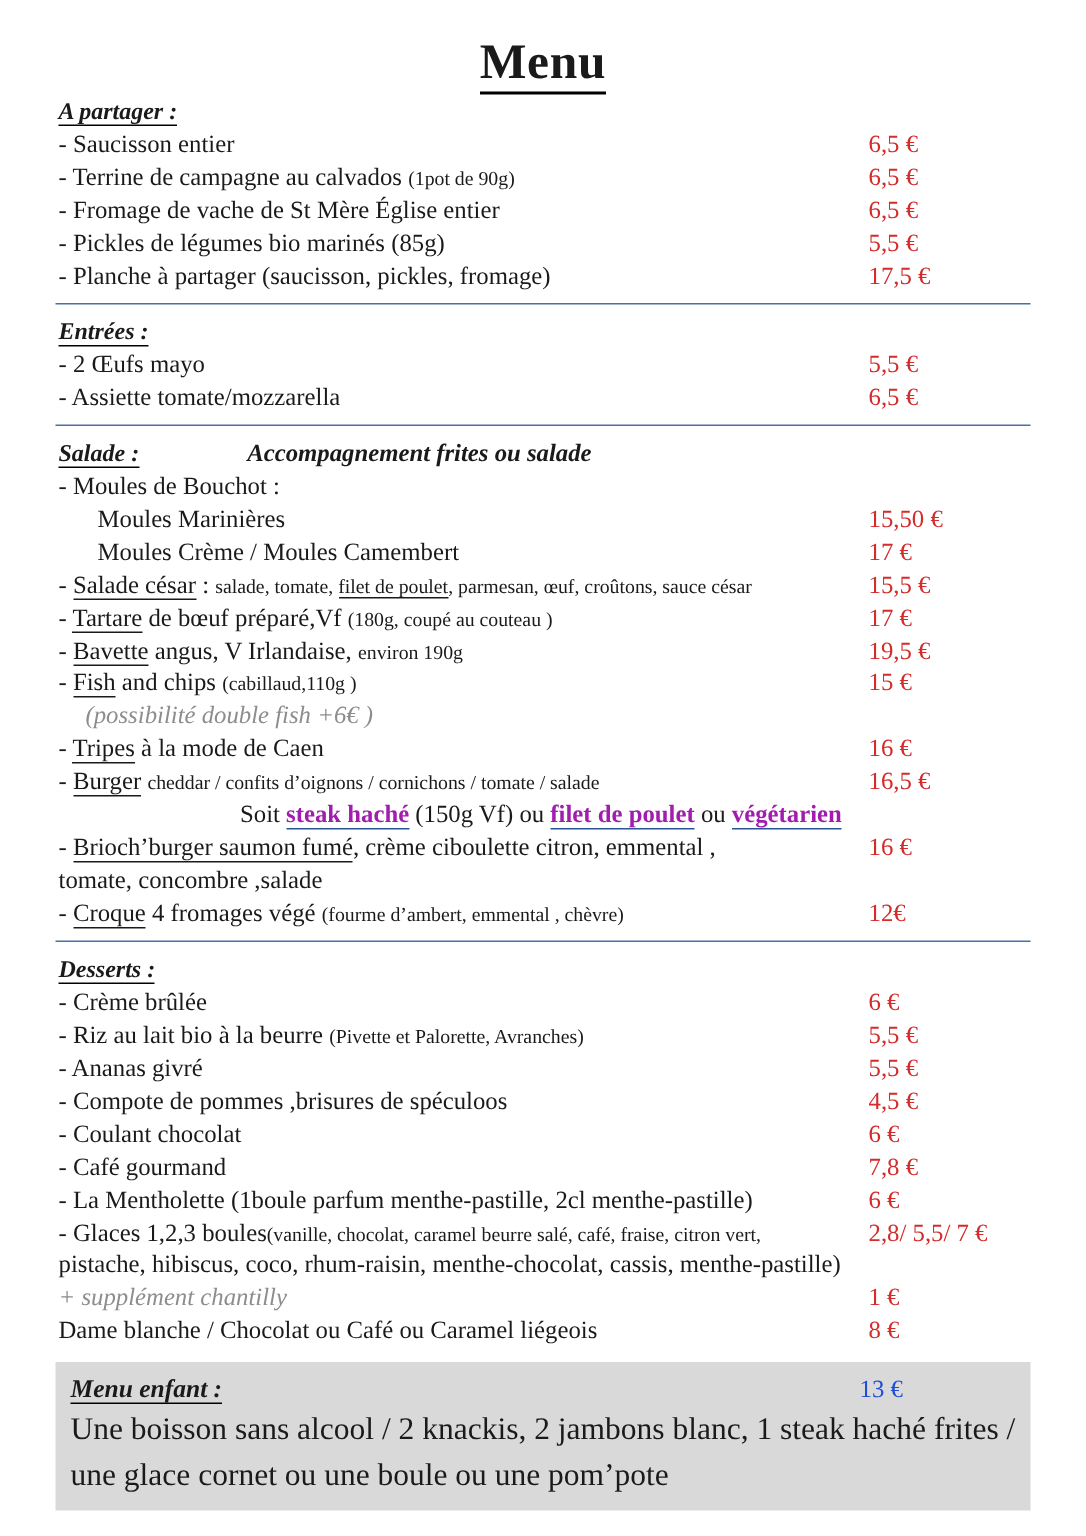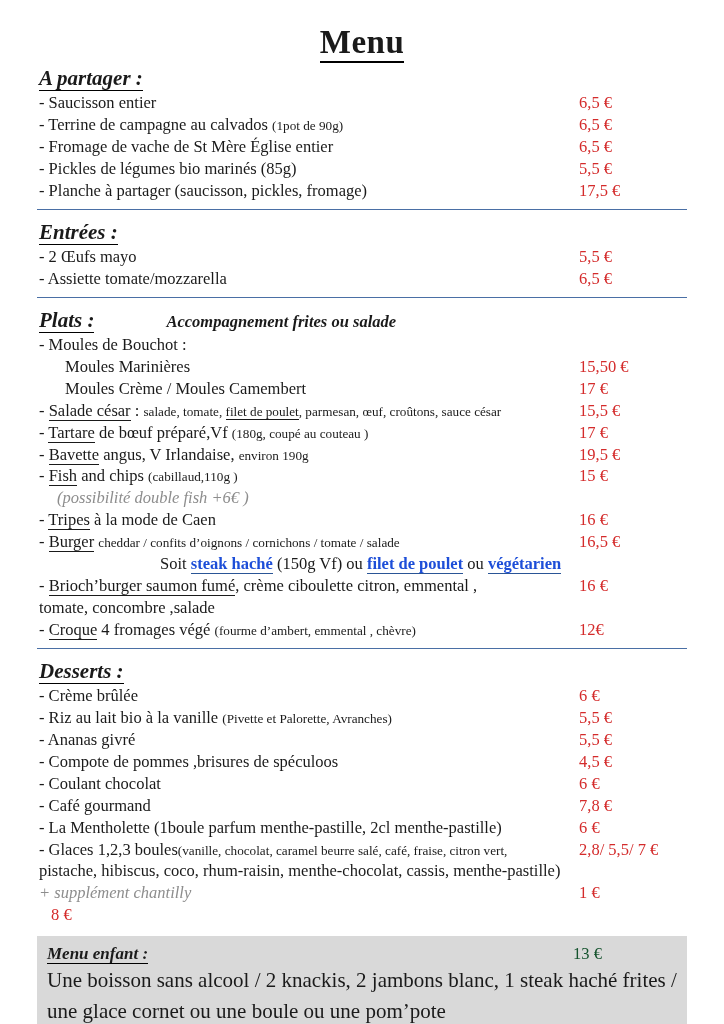--- a/index.html
+++ b/index.html
@@ -33,21 +33,21 @@
   }
   .menu-title span {
     border-bottom: 2px solid #000;
     padding-bottom: 1px;
   }
 
   
   .section-head {
     font-style: italic;
     font-weight: bold;
-    font-size: 21px;
+    font-size: 16px;
     margin: 2px 0 1px 4px;
     display: inline-block;
   }
   .section-head .u {
     border-bottom: 1.5px solid #000;
     padding-bottom: 0px;
   }
   .section-head-row {
     display: flex;
     align-items: baseline;
@@ -93,21 +93,21 @@
 
   .indent1 .label { padding-left: 30px; }
 
   .u { text-decoration: none; border-bottom: 1px solid #1a1a1a; }
   .small { font-size: 13.2px; }
   .gray-it {
     color: #8d8d8d;
     font-style: italic;
   }
   .blue-b {
-    color: #1d4ed8;
+    color: #a21caf;
     font-weight: bold;
     border-bottom: 1.5px solid #2a5596;
   }
   .center-sub {
     text-align: left;
     padding-left: 125px !important;
     font-size: 16.5px;
   }
 
   
@@ -123,21 +123,21 @@
   .kids-head {
     flex: 1 1 auto;
     font-style: italic;
     font-weight: bold;
     font-size: 17px;
   }
   .kids-head .u { border-bottom: 1.5px solid #000; }
   .kids-price {
     flex: 0 0 104px;
     width: 104px;
-    color: #14532d;
+    color: #1d4ed8;
     font-size: 16.5px;
     padding-left: 4px;
   }
   .kids-body {
     font-size: 21px;
     line-height: 1.35;
     margin-top: 2px;
   }
 </style>
 </head>
@@ -191,21 +191,21 @@
       <div class="label">- Assiette tomate/mozzarella</div>
       <div class="price">6,5 €</div>
     </div>
   </div>
 
   <div class="divider"></div>
 
   <div>
     <div class="section-head-row">
       <div class="section-head">
-        <span class="u">Plats  :</span>
+        <span class="u">Salade  :</span>
       </div>
       <div class="section-subnote">Accompagnement frites ou salade</div>
     </div>
 
     <div class="row">
       <div class="label">- Moules de Bouchot :</div>
       <div class="price"></div>
     </div>
     <div class="row indent1">
       <div class="label">Moules Marinières</div>
@@ -277,21 +277,21 @@
   <div>
     <div class="section-head">
       <span class="u">Desserts :</span>
     </div>
 
     <div class="row">
       <div class="label">- Crème brûlée</div>
       <div class="price">6 €</div>
     </div>
     <div class="row">
-      <div class="label"><span>- Riz au lait bio à la vanille</span> <span class="small">(Pivette et Palorette, Avranches)</span></div>
+      <div class="label"><span>- Riz au lait bio à la beurre</span> <span class="small">(Pivette et Palorette, Avranches)</span></div>
       <div class="price">5,5 €</div>
     </div>
     <div class="row">
       <div class="label">- Ananas givré</div>
       <div class="price">5,5 €</div>
     </div>
     <div class="row">
       <div class="label">- Compote de pommes ,brisures de spéculoos</div>
       <div class="price">4,5 €</div>
     </div>
@@ -313,20 +313,21 @@
     </div>
     <div class="row">
       <div class="label small">pistache, hibiscus, coco, rhum-raisin, menthe-chocolat, cassis, menthe-pastille)</div>
       <div class="price"></div>
     </div>
     <div class="row">
       <div class="label gray-it">+ supplément chantilly</div>
       <div class="price">1 €</div>
     </div>
     <div class="row">
+      <div class="label">Dame blanche /  Chocolat ou Café  ou Caramel liégeois</div>
       <div class="price">8 €</div>
     </div>
   </div>
 
   <div class="kids-box">
     <div class="kids-head-row">
       <div class="kids-head">
         <span class="u">Menu enfant :</span>
       </div>
       <div class="kids-price">13 €</div>

